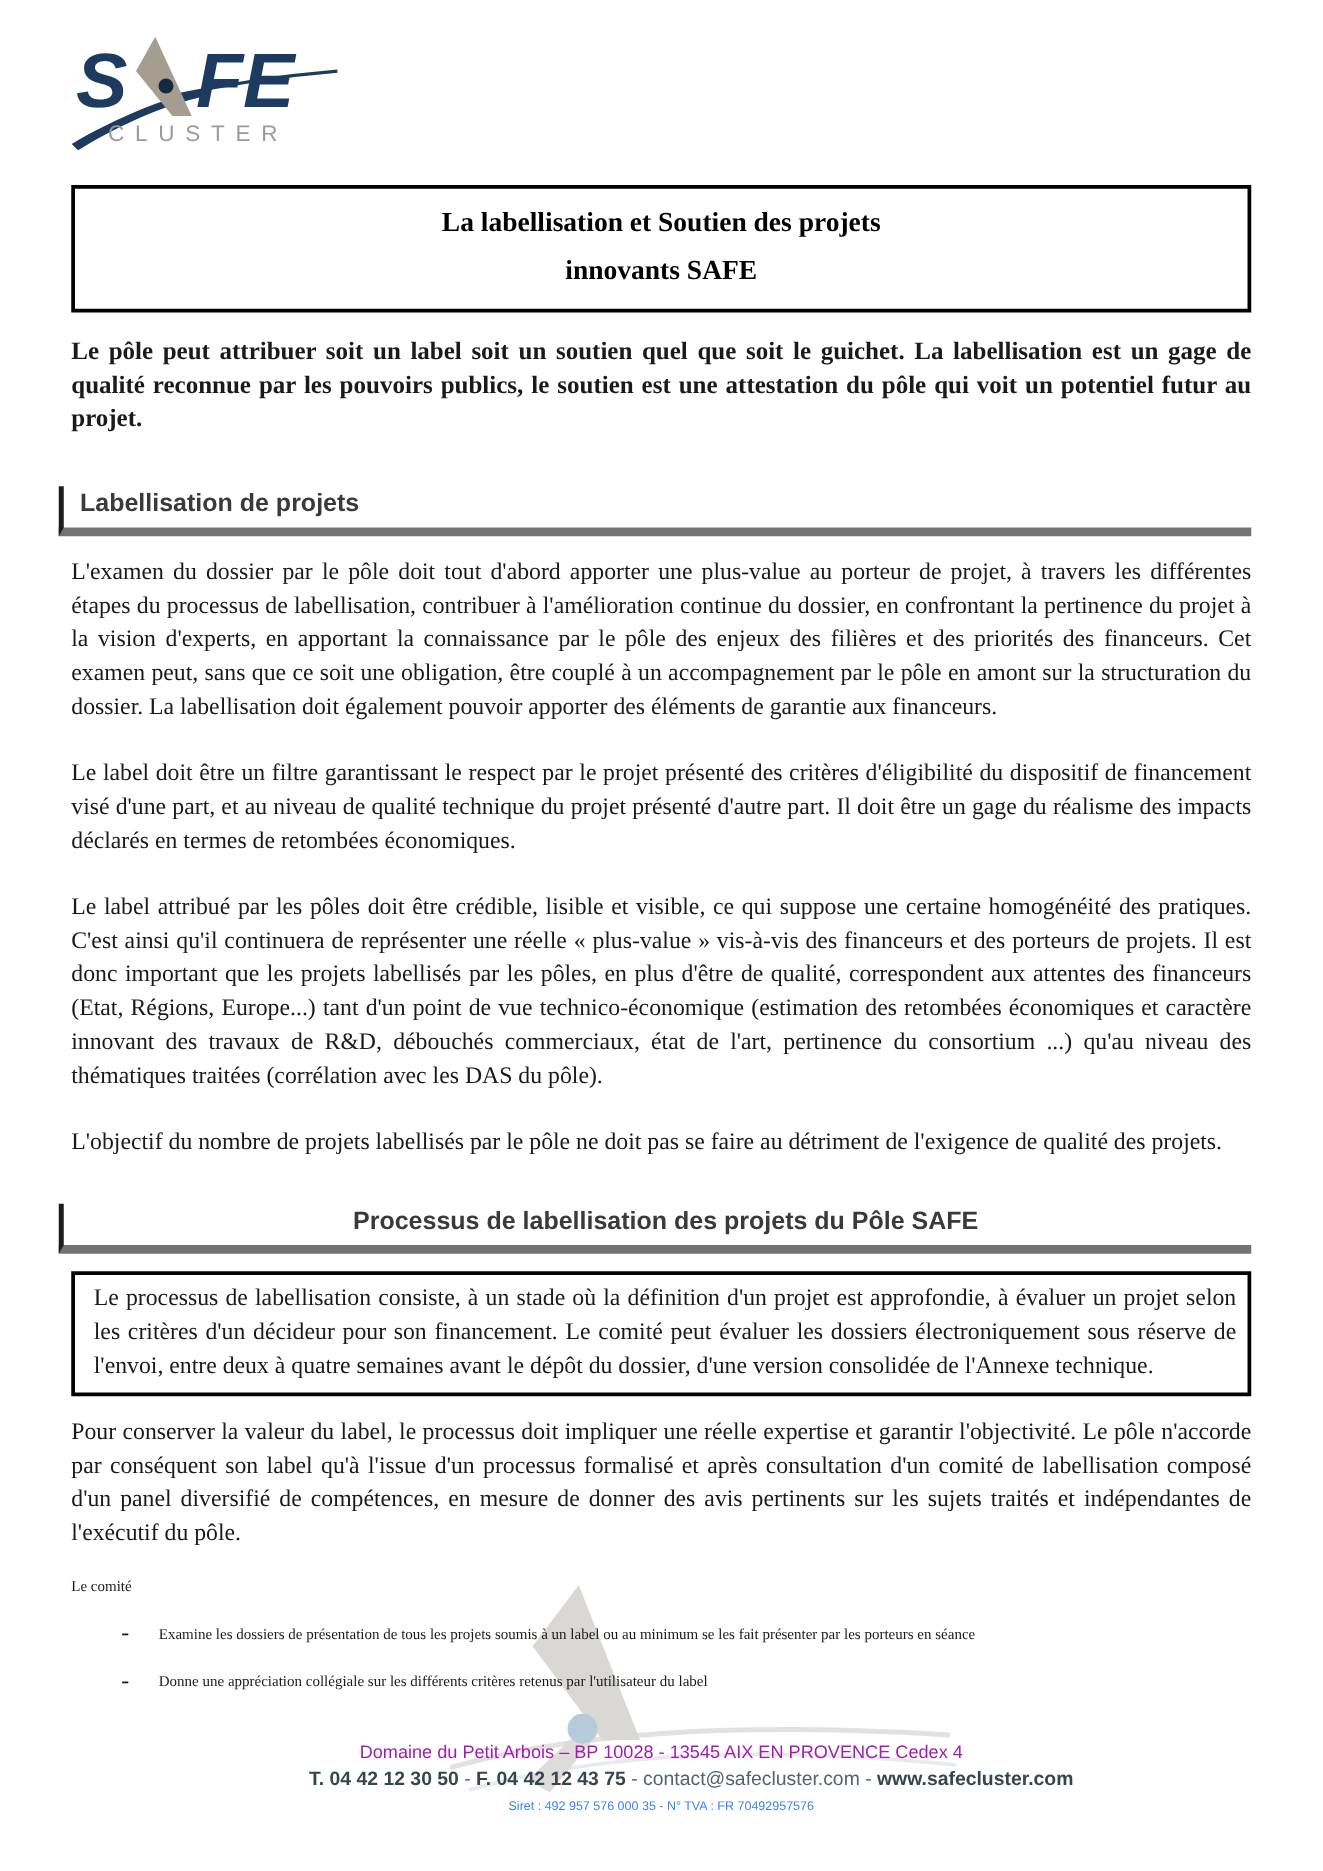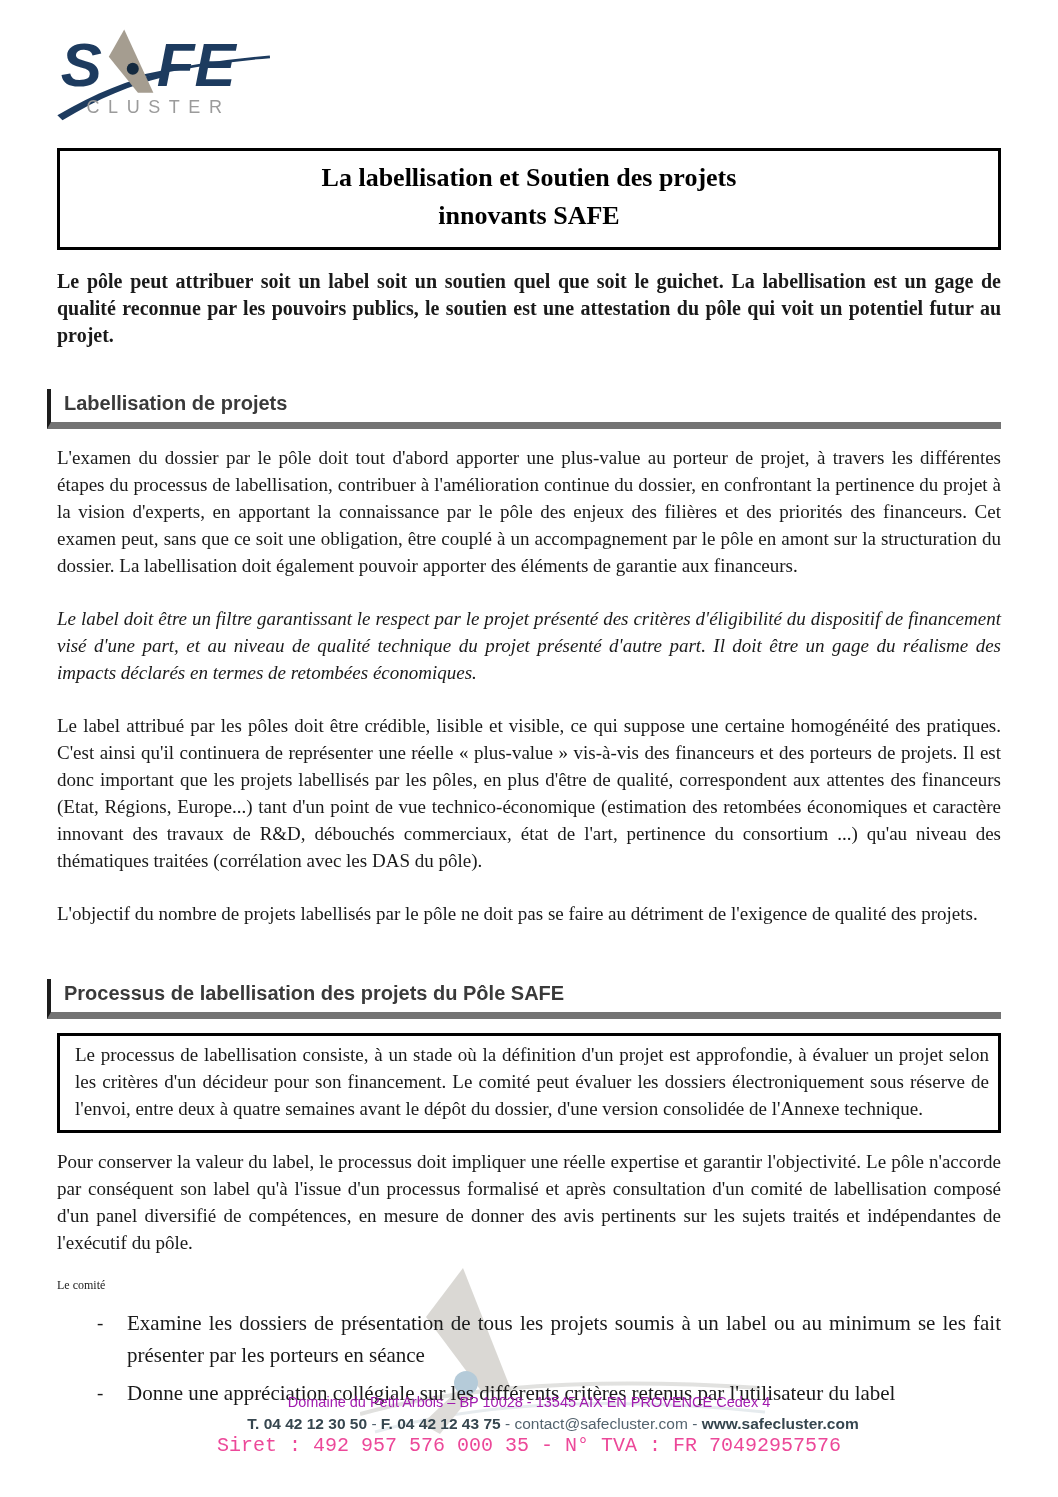--- a/index.html
+++ b/index.html
@@ -20,21 +20,21 @@
   
   .title-box {
     border:3px solid #000;
     margin-top:26px;
     padding:8px 10px 12px 10px;
     text-align:center;
   }
   .title-line {
     font-family:"Liberation Serif", serif;
     font-weight:bold;
-    font-size:26px;
+    font-size:22px;
     line-height:38px;
     color:#000;
   }
 
   
   .intro {
     margin:18px 0 0 0;
     font-weight:bold;
     font-size:20px;
     line-height:27px;
@@ -46,32 +46,32 @@
     margin-top:40px;
     margin-left:-10px;
     border-left:4px solid #1c1c1c;
     border-bottom:7px solid #737373;
     padding:3px 0 7px 13px;
     font-family:"Liberation Sans", sans-serif;
     font-weight:bold;
     font-size:20px;
     color:#3a3a3a;
   }
-  .sec-head.second { margin-top:52px; }
+  .sec-head.second { margin-top:36px;text-align:center; }
 
   
   .para {
     margin:15px 0 0 0;
     font-size:19px;
     line-height:27px;
     text-align:justify;
   }
   .para.first-after-head { margin-top:12px; }
   .para.gap { margin-top:26px; }
-  .tight { margin-bottom:16px;font-style:italic; }
+  .tight { margin-bottom:16px; }
   .bold-follow { margin-top:2px; font-weight:bold; }
 
   
   .boxed {
     margin-top:14px;
     border:3px solid #000;
     padding:5px 9px 8px 15px;
     font-size:19px;
     line-height:27px;
     text-align:justify;
@@ -84,21 +84,21 @@
   .bullet-marker {
     width:30px;
     margin-left:40px;
     flex:0 0 auto;
     font-size:19px;
     line-height:32px;
     text-align:left;
   }
   .bullet-text {
     flex:1;
-    font-size:21px;
+    font-size:12px;
     line-height:32px;
     text-align:justify;
   }
 
   
   .watermark {
     position:absolute;
     left:360px; top:1262px;
     z-index:1;
     opacity:0.85;
@@ -109,21 +109,21 @@
     position:absolute;
     left:0; right:0;
     top:1392px;
     z-index:2;
     text-align:center;
     font-family:"Liberation Sans", sans-serif;
   }
   .footer-line1 { font-size:14.5px; line-height:21px; color:#a21caf; }
   .footer-line2 { font-size:15.5px; line-height:22px; color:#53636e;padding-left:48px; }
   .footer-line2 .fb { font-weight:bold; color:#36464f; }
-  .footer-line3 { font-size:20px; line-height:21px; color:#ec4899;font-family:Liberation Mono, monospace; }
+  .footer-line3 { font-size:10px; line-height:21px; color:#3b82f6; }
 </style>
 </head>
 <body>
 
 <div class="page">
 
   <svg class="watermark" width="420" height="185" viewBox="0 0 420 185">
     <path d="M0,152 Q150,110 400,126" stroke="#dcdcda" stroke-width="4" fill="none"></path>
     <path d="M15,170 Q170,126 405,150" stroke="#e2e8ec" stroke-width="3" fill="none"></path>
     <polygon points="103,6 152,130 122,130 66,55" fill="#d4d2cd"></polygon>

